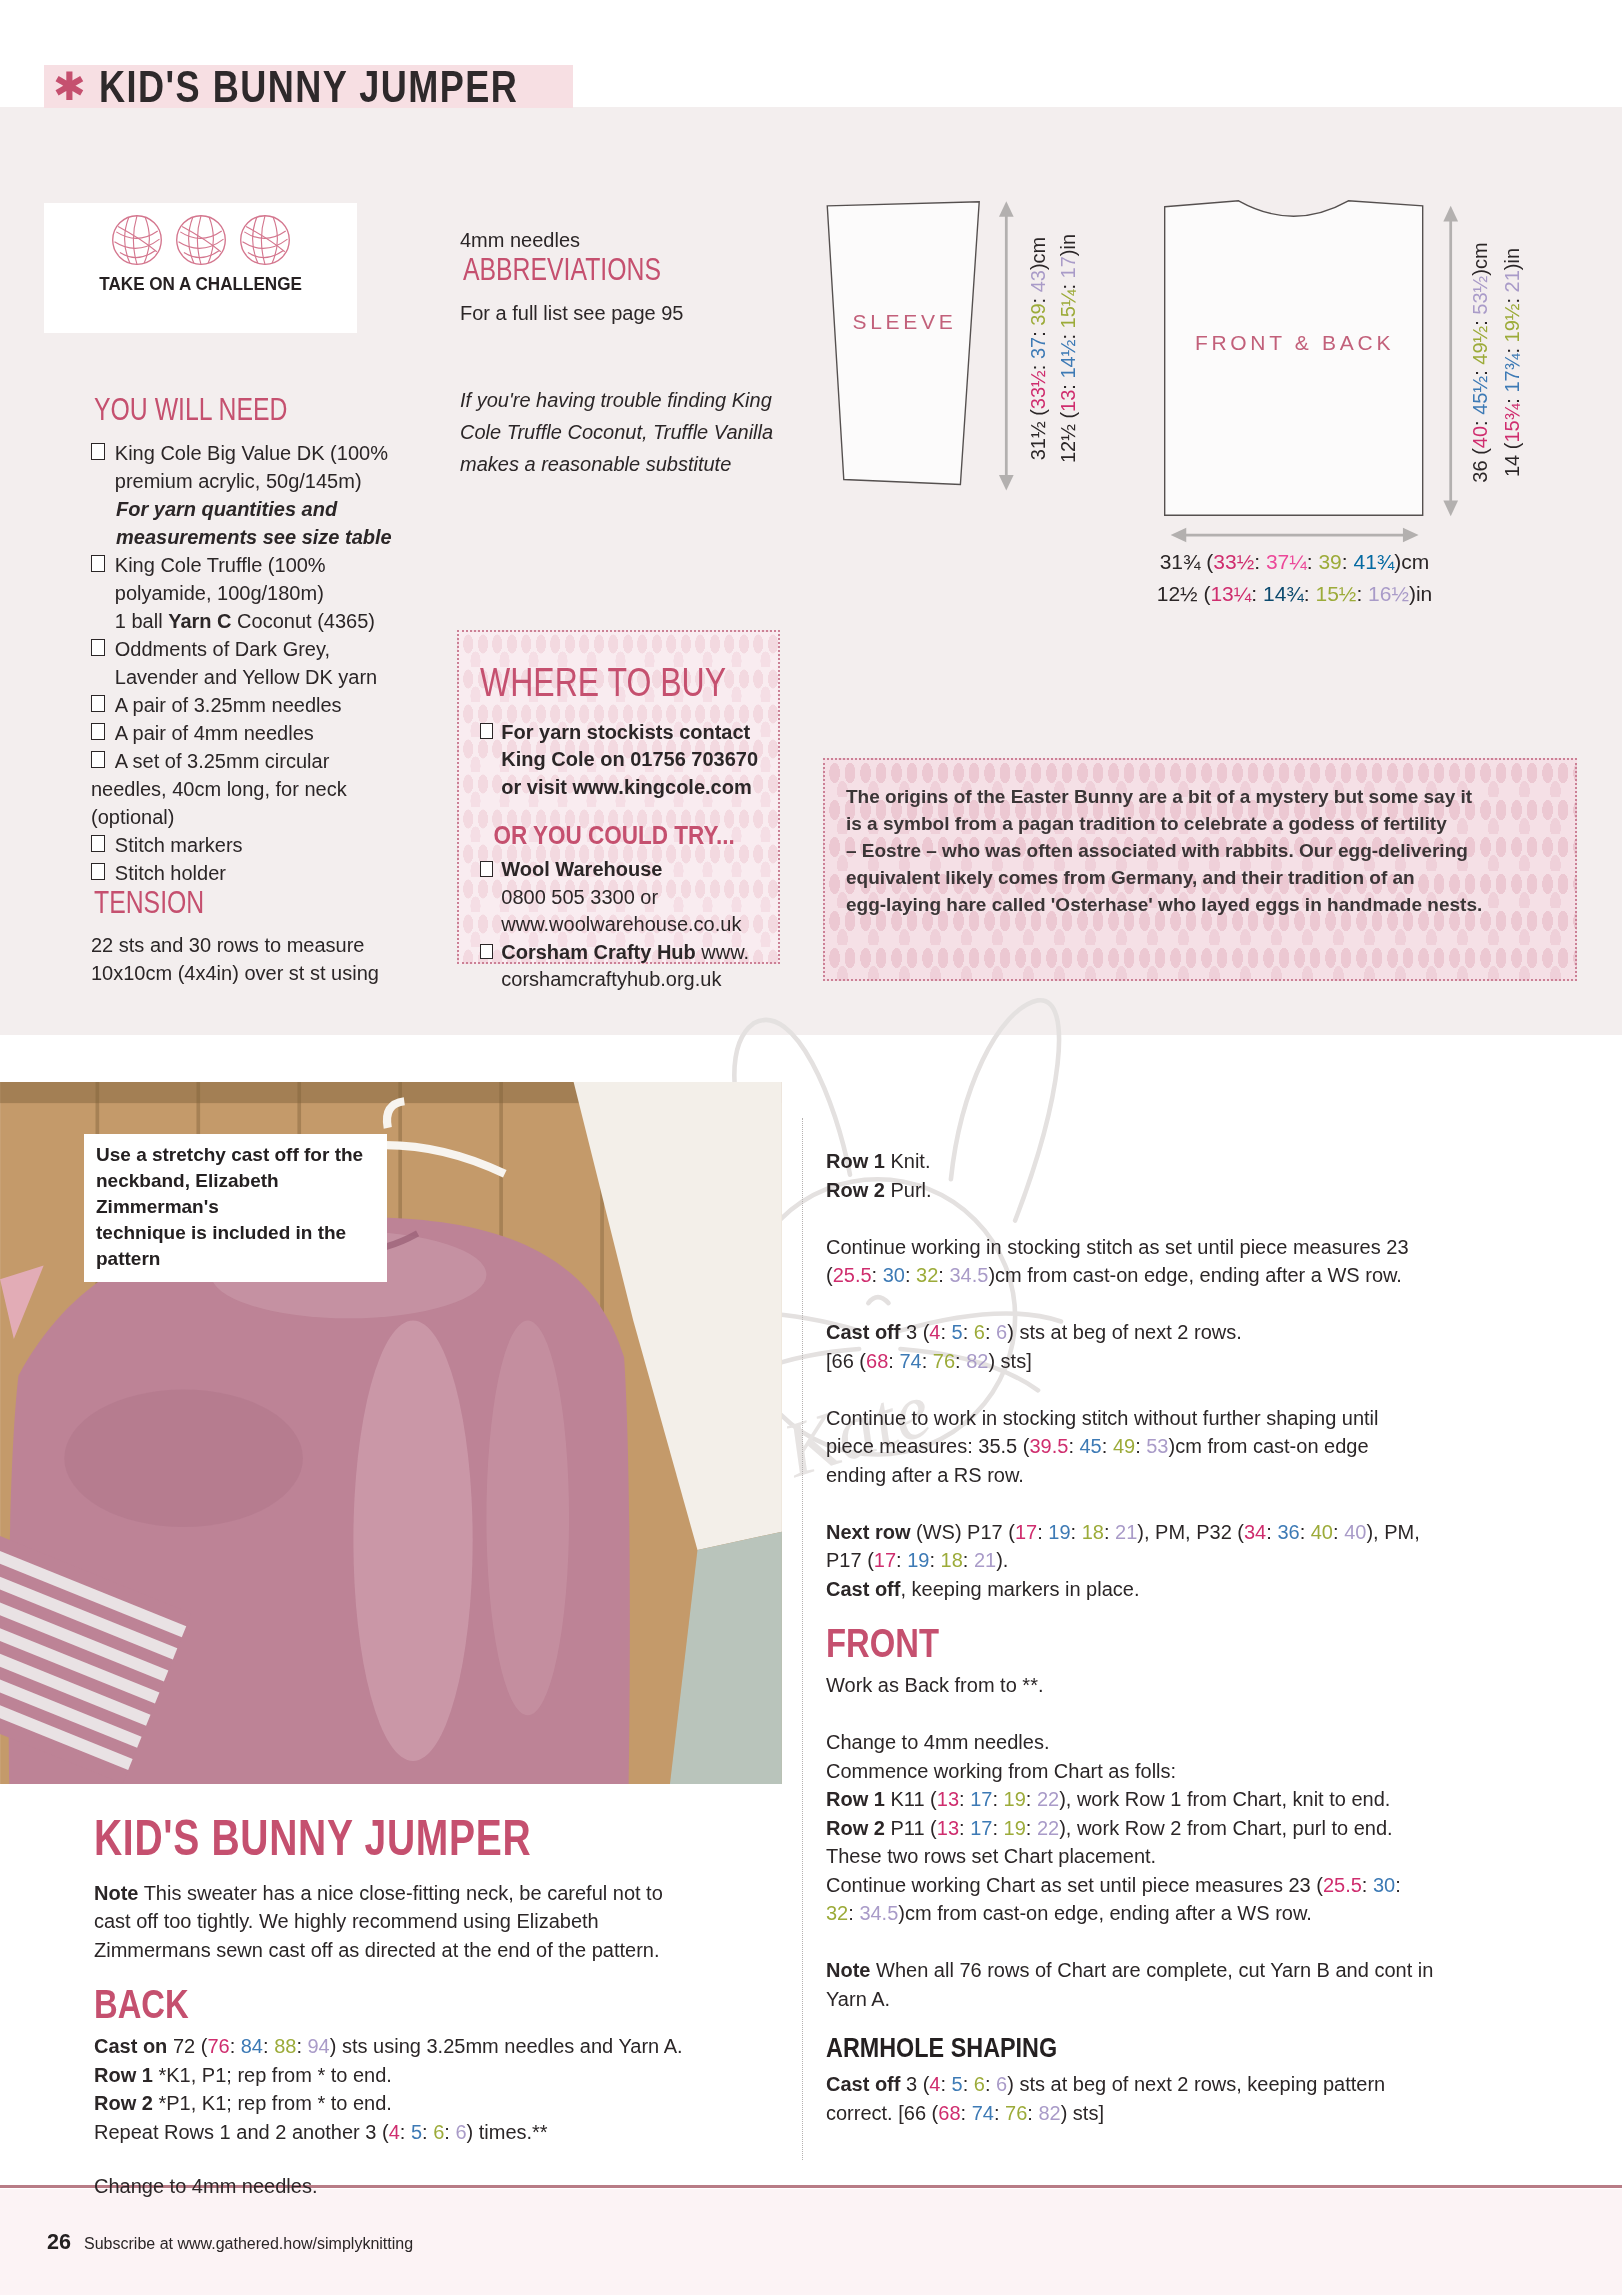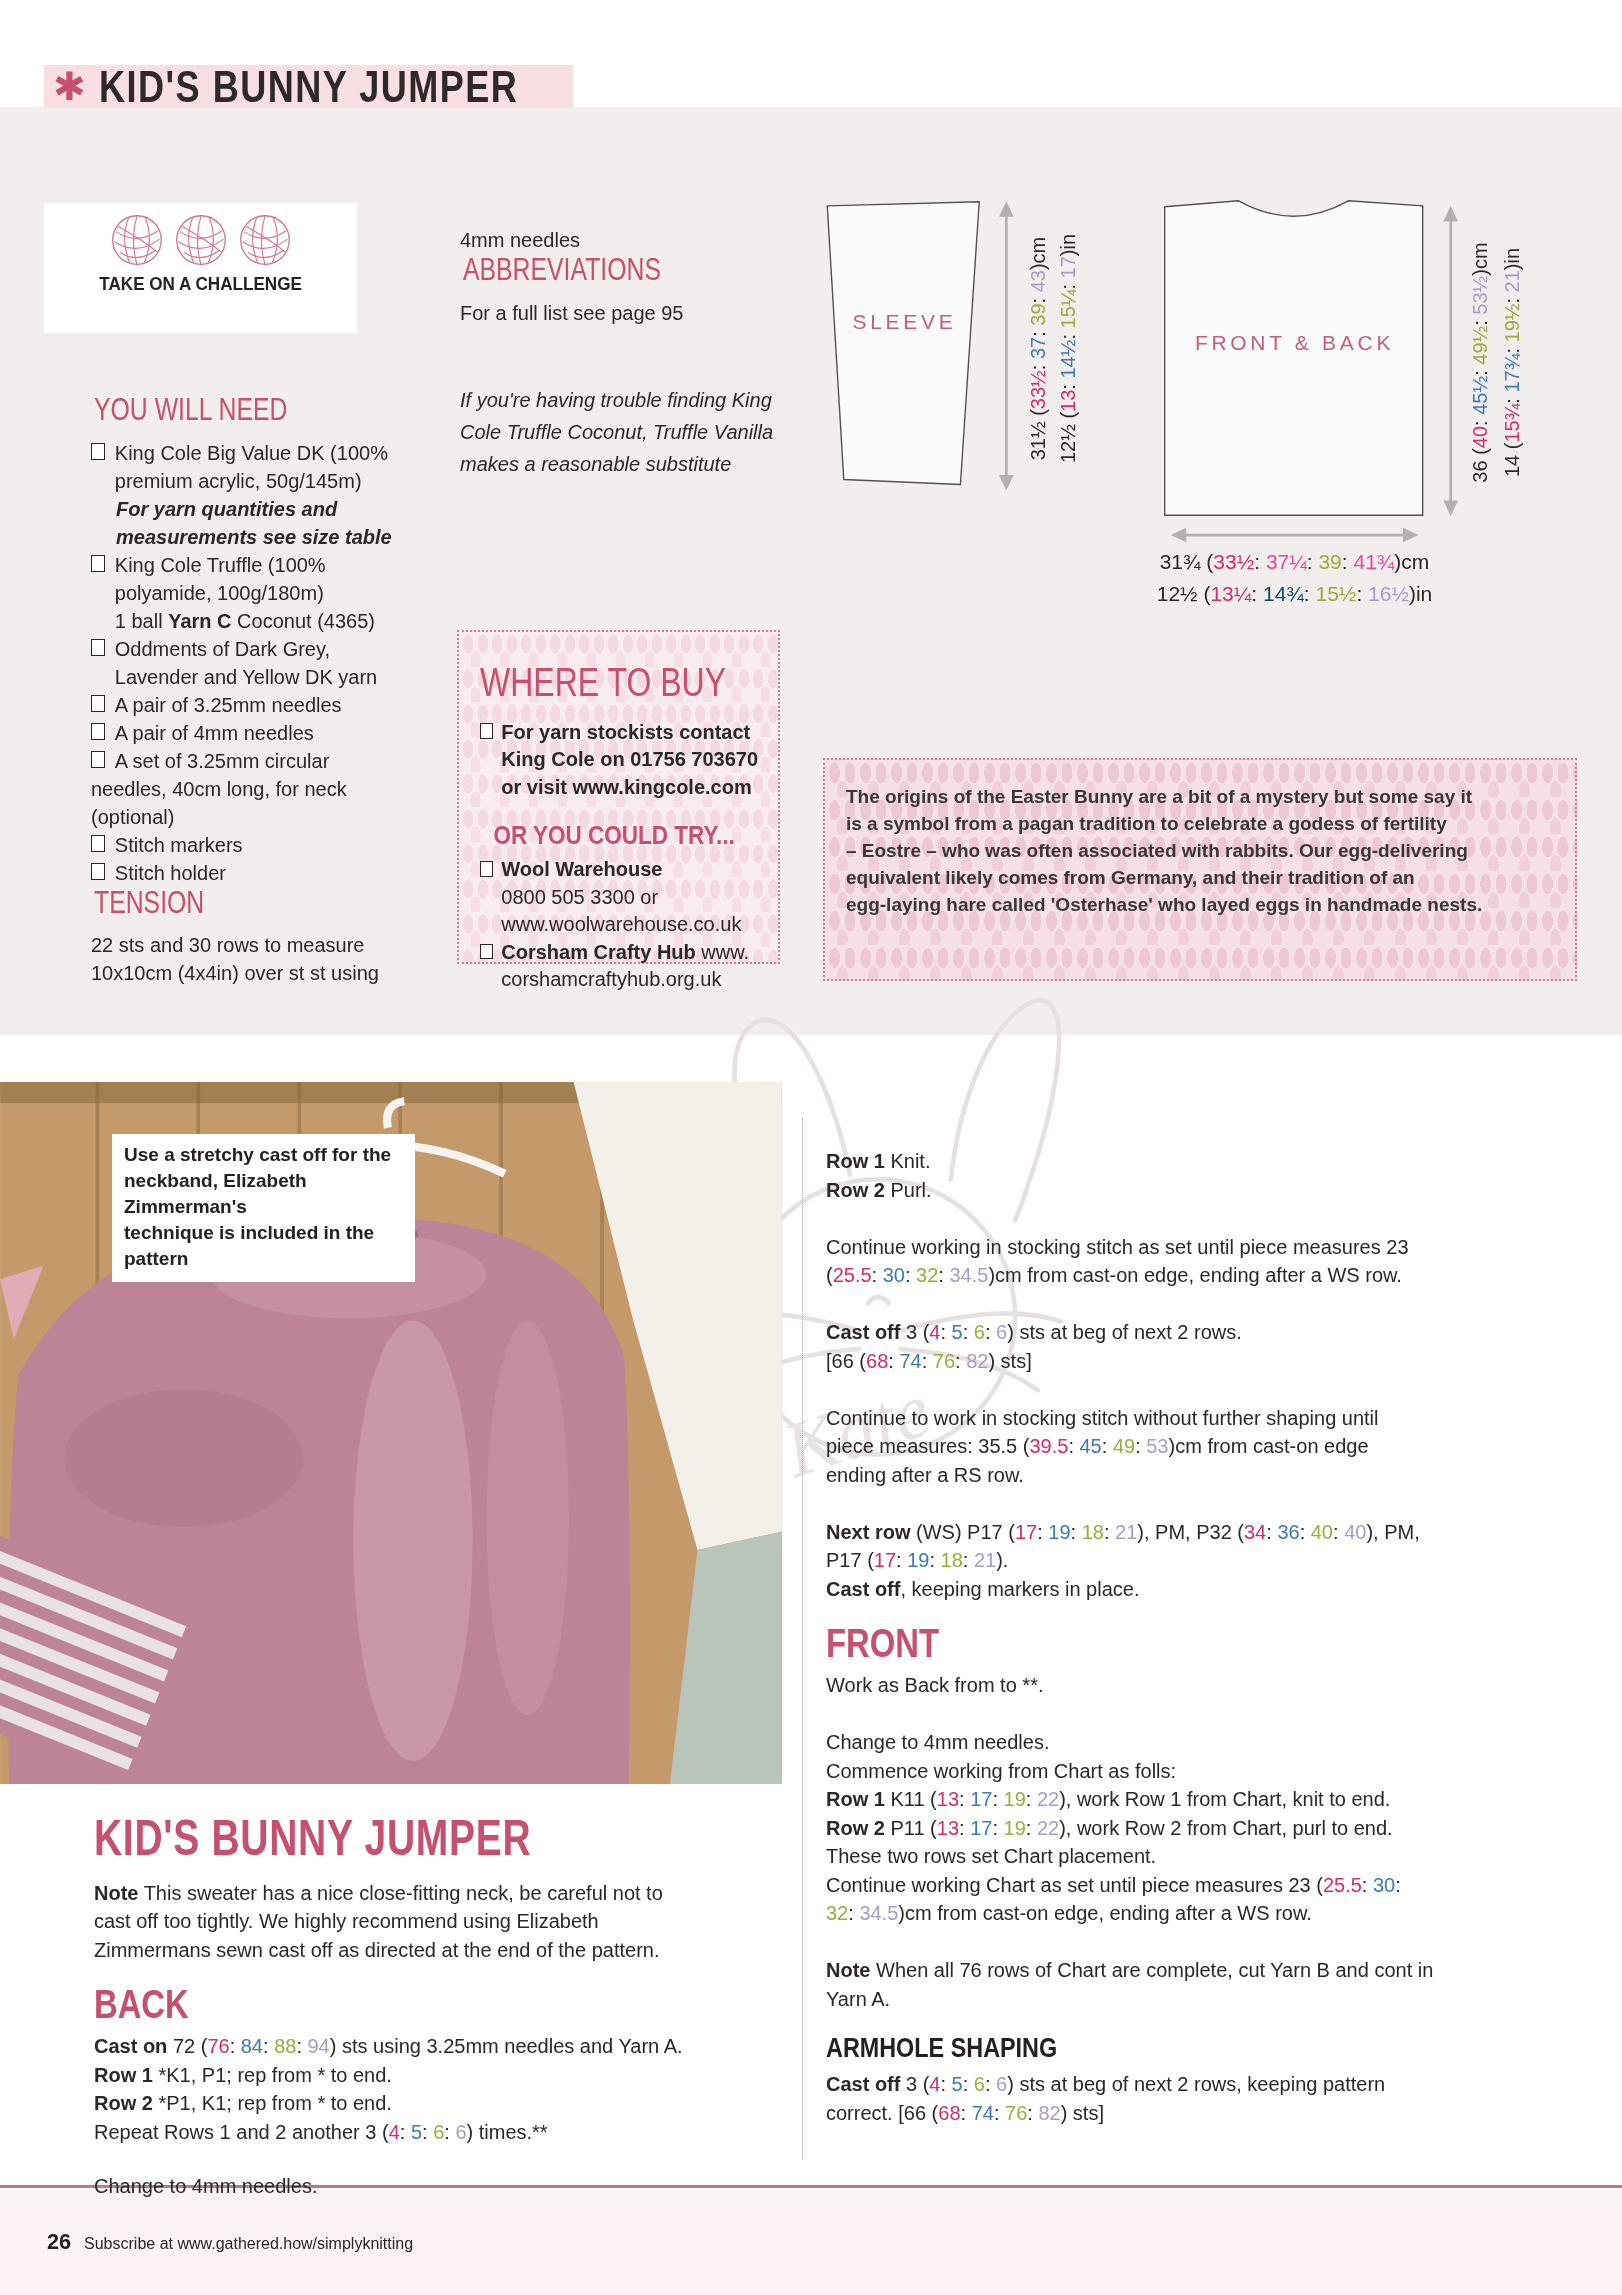--- a/index.html
+++ b/index.html
@@ -78,21 +78,21 @@
   .dim-h { left:1065px; width:459px; text-align:center; font-size:21px; z-index:4; white-space:nowrap; }
   .dim-h1 { top:550px; }
   .dim-h2 { top:582px; }
 
   
   .watermark { left:657px; top:982px; width:441px; height:578px; z-index:1; }
 
   
   .photo { left:0; top:1082px; width:782px; height:702px; overflow:hidden; z-index:2; }
   .caption { position:absolute; left:84px; top:52px; width:303px; background:#ffffff; padding:8.3px 12px 10px 12px;
-    font-size:19px; font-weight:700; line-height:26px; white-space:pre-line; color:#242021;margin-left:28px; }
+    font-size:19px; font-weight:700; line-height:26px; white-space:pre-line; color:#242021; }
 
   .divider { left:802px; top:1118px; height:1042px; width:0; border-left:1.8px dotted #b5b1b0; z-index:2; }
 
   
   .col-pattern { left:94px; top:1813px; width:702px; z-index:3; }
   .col-right { left:826px; top:1147px; width:769px; z-index:3; }
   h1.title { font-size:50px; color:#c5506f; font-weight:700; letter-spacing:0.9px; margin:0 0 15.6px 0; line-height:1; }
   h1.title .cnd { transform:scaleX(.78); }
   h3.subhead { font-size:41px; color:#c5506f; font-weight:700; line-height:1; margin:20px 0 7.3px 0; }
   h4.armhole { font-size:27.5px; color:#242021; font-weight:700; line-height:1; margin:0 0 8.3px 0; }
@@ -265,21 +265,21 @@
       <polygon points="770,745 804,729 804,761" stroke="none"></polygon>
       <polygon points="1310,745 1276,729 1276,761" stroke="none"></polygon>
     </g>
   </svg>
   <div class="abs diag-lbl lbl-sleeve">SLEEVE</div>
   <div class="abs diag-lbl lbl-fb">FRONT &amp; BACK</div>
   <div class="abs rot rot1"><span>31½ (</span><span style="color: rgb(207, 45, 110);">33½</span><span>: </span><span style="color: rgb(61, 122, 181);">37</span><span>: </span><span style="color: rgb(156, 171, 57);">39</span><span>: </span><span style="color: rgb(169, 155, 200);">43</span><span>)cm</span></div>
   <div class="abs rot rot2"><span>12½ (</span><span style="color: rgb(207, 45, 110);">13</span><span>: </span><span style="color: rgb(61, 122, 181);">14½</span><span>: </span><span style="color: rgb(156, 171, 57);">15¼</span><span>: </span><span style="color: rgb(169, 155, 200);">17</span><span>)in</span></div>
   <div class="abs rot rot3"><span>36 (</span><span style="color: rgb(207, 45, 110);">40</span><span>: </span><span style="color: rgb(61, 122, 181);">45½</span><span>: </span><span style="color: rgb(156, 171, 57);">49½</span><span>: </span><span style="color: rgb(169, 155, 200);">53½</span><span>)cm</span></div>
   <div class="abs rot rot4"><span>14 (</span><span style="color: rgb(207, 45, 110);">15¾</span><span>: </span><span style="color: rgb(61, 122, 181);">17¾</span><span>: </span><span style="color: rgb(156, 171, 57);">19½</span><span>: </span><span style="color: rgb(169, 155, 200);">21</span><span>)in</span></div>
-  <div class="abs dim-h dim-h1"><span>31¾ (</span><span style="color: rgb(207, 45, 110);">33½</span><span>: </span><span style="color: #ec4899;">37¼</span><span>: </span><span style="color: rgb(156, 171, 57);">39</span><span>: </span><span style="color: #ec4899;">41¾</span><span>)cm</span></div>
+  <div class="abs dim-h dim-h1"><span>31¾ (</span><span style="color: rgb(207, 45, 110);">33½</span><span>: </span><span style="color: #ec4899;">37¼</span><span>: </span><span style="color: rgb(156, 171, 57);">39</span><span>: </span><span style="color: #0369a1;">41¾</span><span>)cm</span></div>
   <div class="abs dim-h dim-h2"><span>12½ (</span><span style="color: rgb(207, 45, 110);">13¼</span><span>: </span><span style="color: #0c4a6e;">14¾</span><span>: </span><span style="color: rgb(156, 171, 57);">15½</span><span>: </span><span style="color: rgb(169, 155, 200);">16½</span><span>)in</span></div>
 
   <div class="abs dyk">
     <div class="dyk-body">The origins of the Easter Bunny are a bit of a mystery but some say it
 is a symbol from a pagan tradition to celebrate a godess of fertility
 – Eostre – who was often associated with rabbits. Our egg-delivering
 equivalent likely comes from Germany, and their tradition of an
 egg-laying hare called 'Osterhase' who layed eggs in handmade nests.</div>
   </div>
 

